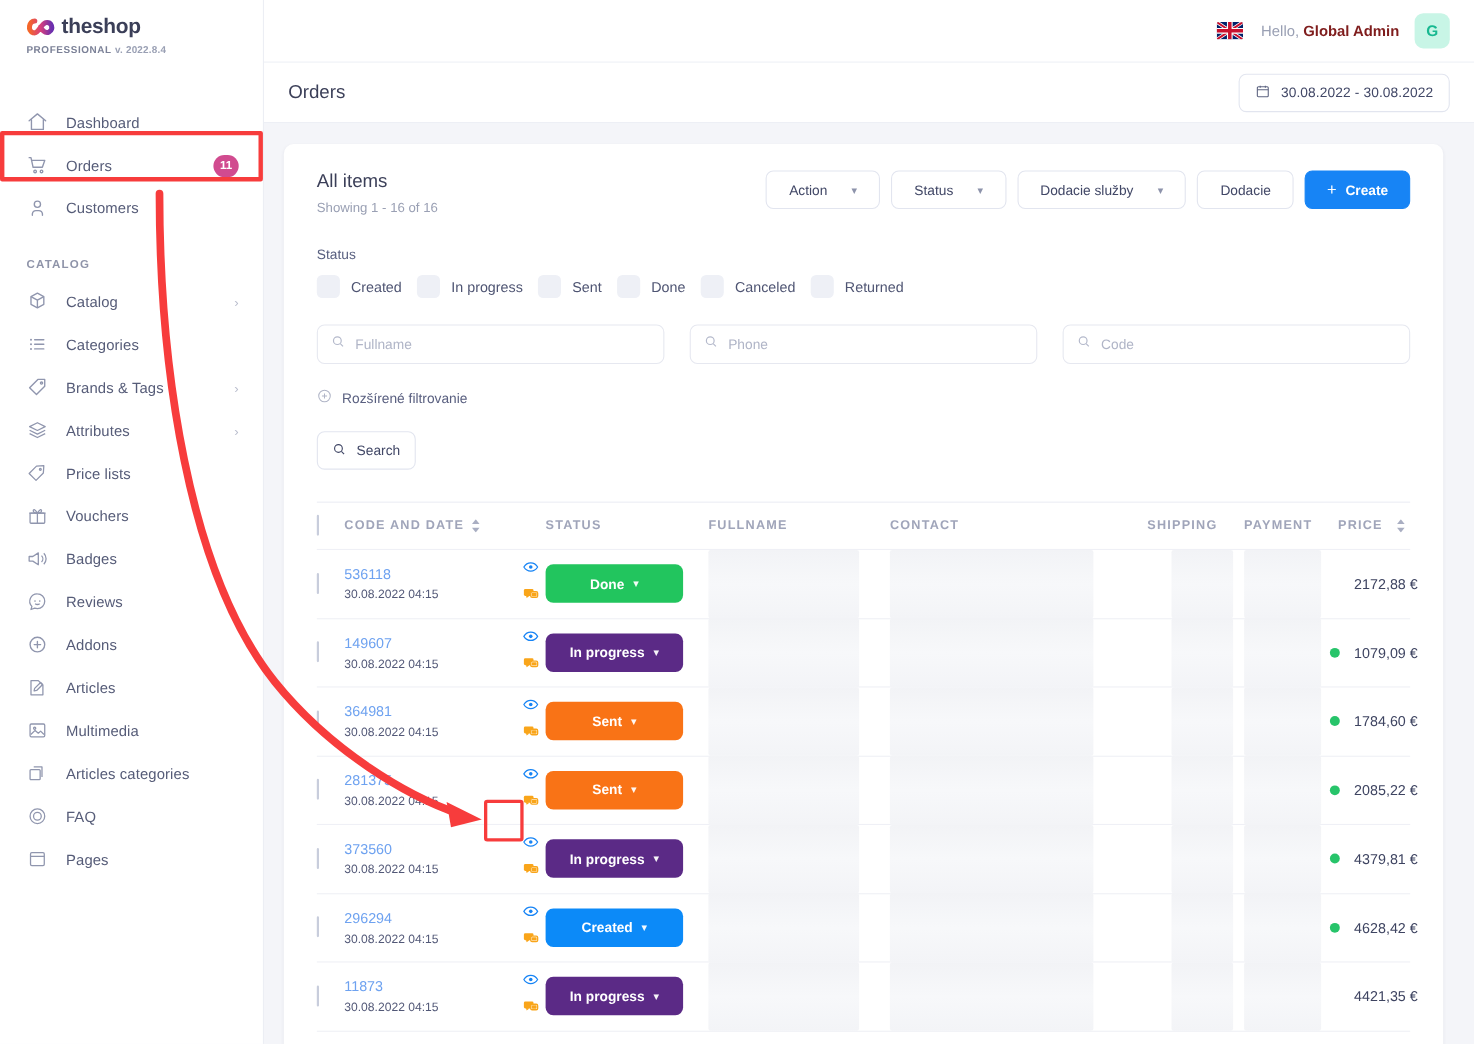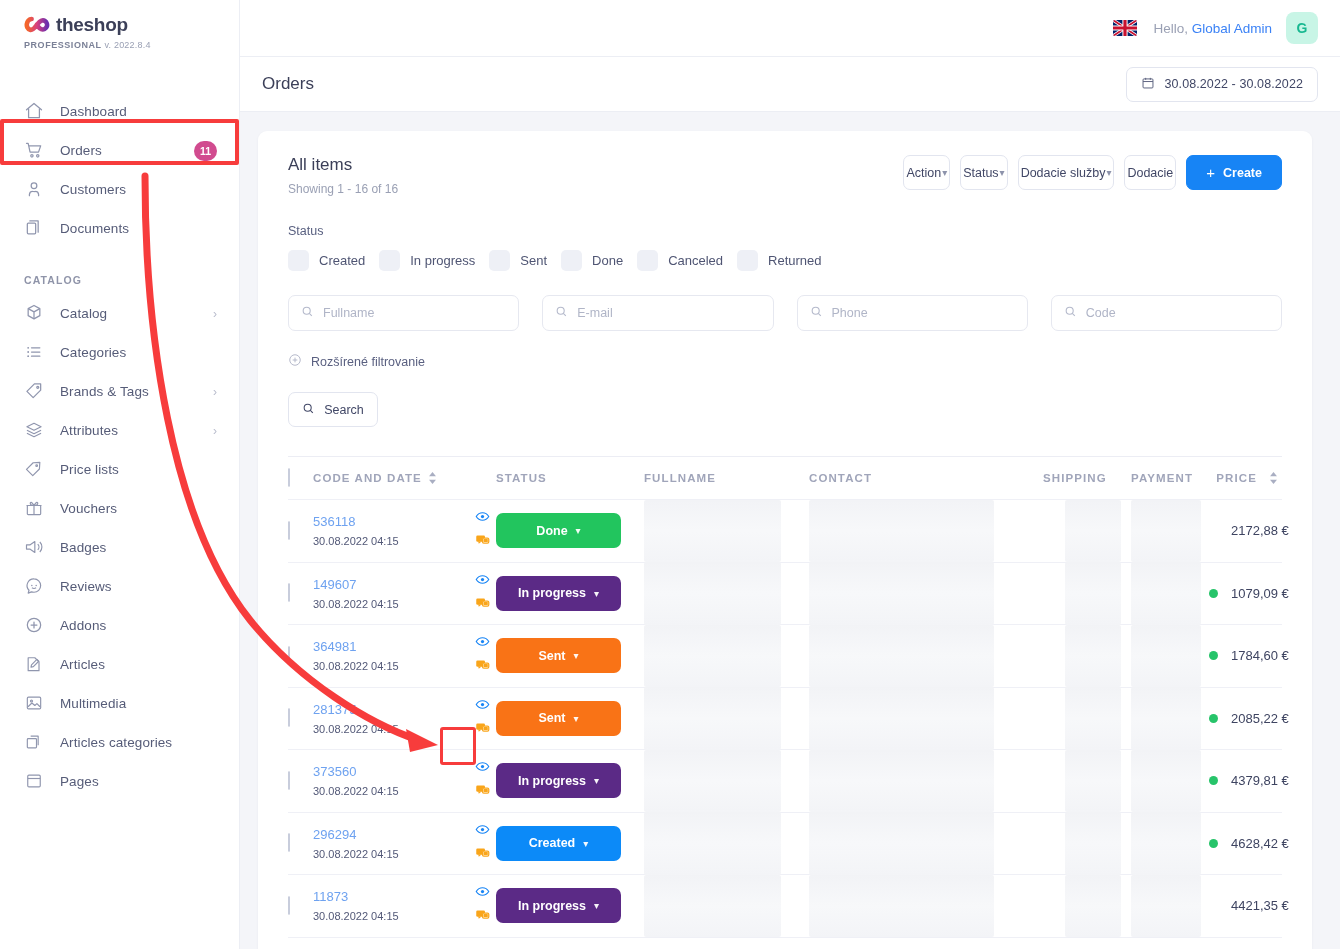--- a/index.html
+++ b/index.html
@@ -23,21 +23,21 @@
   .brand-row { display: flex; align-items: center; gap: 6px; }
   .brand-mark { width: 26px; height: 18px; flex: none; }
   .brand-name {
     font-size: 19px; font-weight: 700; letter-spacing: -0.3px;
     color: #3b3f58;
   }
   .brand-sub {
     margin-top: 4px;
     font-size: 9px; letter-spacing: 0.55px; color: #7b8197; font-weight: 600;
   }
-  .brand-sub .ver { font-weight: 400; color: #9aa0b4; letter-spacing: 0.2px; }
+  .brand-sub .ver { font-weight: 700; color: #9aa0b4; letter-spacing: 0.2px; }
 
   .nav { margin-top: 42px; }
   .nav-item {
     position: relative;
     display: flex; align-items: center;
     height: 39px; padding: 0 22px 0 24px;
     cursor: pointer;
   }
   .nav-ico { width: 22px; height: 22px; flex: none; margin-right: 14px; color: #9096ae; }
   .nav-ico svg { display: block; width: 20px; height: 20px; }
@@ -57,21 +57,21 @@
 
   
   .topbar {
     position: absolute; left: 240px; top: 0; right: 0; height: 57px;
     background: #fff; border-bottom: 1px solid #eceef4;
     display: flex; align-items: center; justify-content: flex-end;
     padding-right: 22px;
   }
   .flag { width: 24px; height: 16px; margin-right: 16px; border-radius: 2px; overflow: hidden; }
   .greet { font-size: 13.5px; color: #9aa0b4; margin-right: 14px; }
-  .greet b { color: #3b82f6; font-weight: 400; }
+  .greet b { color: #7f1d1d; font-weight: 700; }
   .avatar {
     width: 32px; height: 32px; border-radius: 8px; background: #c8f5e6;
     color: #17b890; font-size: 14px; font-weight: 700;
     display: flex; align-items: center; justify-content: center;
   }
 
   
   .pagehead {
     position: absolute; left: 240px; top: 57px; right: 0; height: 55px;
     background: #fff; border-bottom: 1px solid #eceef4;
@@ -94,22 +94,22 @@
     box-shadow: 0 1px 3px rgba(30,40,80,0.05);
     padding: 24px 30px 0 30px;
     overflow: hidden;
   }
   .card-head { display: flex; align-items: flex-start; }
   .allitems { font-size: 17px; color: #3b3f58; font-weight: 400; }
   .showing { margin-top: 7px; font-size: 12px; color: #9aa0b4; }
   .card-actions { margin-left: auto; display: flex; align-items: center; gap: 10px; }
   .btn {
     height: 35px; border: 1px solid #e2e5ef; border-radius: 7px; background: #fff;
-    display: inline-flex; align-items: center; gap: 1px;
-    padding: 0 2px; font-size: 12.5px; color: #414766; cursor: pointer;
+    display: inline-flex; align-items: center; gap: 22px;
+    padding: 0 20px; font-size: 12.5px; color: #414766; cursor: pointer;
     white-space: nowrap;
   }
   .btn .chev { color: #8d93ab; font-size: 10px; }
   .btn-primary {
     background: #1784f5; border-color: #1784f5; color: #fff;
     padding: 0 19px; font-weight: 600; gap: 8px;
   }
   .btn-primary .plus { font-size: 15px; font-weight: 400; }
 
   
@@ -261,29 +261,20 @@
       <div class="nav-item">
         <span class="nav-ico">
           <svg viewBox="0 0 24 24" fill="none" stroke="currentColor" stroke-width="1.5" stroke-linecap="round" stroke-linejoin="round">
             <circle cx="12" cy="8" r="3.4"></circle>
               <path d="M6.5 20v-1.5A4 4 0 0 1 10.5 15h3a4 4 0 0 1 4 3.5V20"></path>
           </svg>
         </span>
         <span class="nav-label">Customers</span>
       </div>
 
-      <div class="nav-item">
-        <span class="nav-ico">
-          <svg viewBox="0 0 24 24" fill="none" stroke="currentColor" stroke-width="1.5" stroke-linecap="round" stroke-linejoin="round">
-            <rect x="4" y="6" width="10" height="13" rx="1.2"></rect>
-              <path d="M7 3.5h10V17"></path>
-          </svg>
-        </span>
-        <span class="nav-label">Documents</span>
-      </div>
 
       <div class="nav-section">CATALOG</div>
 
       <div class="nav-item">
         <span class="nav-ico">
           <svg viewBox="0 0 24 24" fill="none" stroke="currentColor" stroke-width="1.5" stroke-linejoin="round">
               <path d="M12 3l7 3.8v8.4L12 19l-7-3.8V6.8z"></path>
               <path d="M5 6.8 12 10.6l7-3.8M12 10.6V19"></path>
             </svg>
         </span>
@@ -407,20 +398,29 @@
       <div class="nav-item">
         <span class="nav-ico">
           <svg viewBox="0 0 24 24" fill="none" stroke="currentColor" stroke-width="1.4" stroke-linejoin="round">
             <rect x="4" y="8" width="11" height="11" rx="1"></rect>
               <path d="M8 5h9v11"></path>
           </svg>
         </span>
         <span class="nav-label">Articles categories</span>
       </div>
 
+      <div class="nav-item">
+        <span class="nav-ico">
+          <svg viewBox="0 0 24 24" fill="none" stroke="currentColor" stroke-width="1.4">
+            <circle cx="12" cy="12" r="8"></circle>
+              <circle cx="12" cy="12" r="4.2"></circle>
+          </svg>
+        </span>
+        <span class="nav-label">FAQ</span>
+      </div>
 
       <div class="nav-item">
         <span class="nav-ico">
           <svg viewBox="0 0 24 24" fill="none" stroke="currentColor" stroke-width="1.4" stroke-linejoin="round">
             <rect x="4.5" y="5" width="15" height="14" rx="1.4"></rect>
               <path d="M4.5 9h15"></path>
           </svg>
         </span>
         <span class="nav-label">Pages</span>
       </div>
@@ -519,29 +519,20 @@
 
     <div class="fields">
       <div class="field">
         <span class="mag">
           <svg width="13" height="13" viewBox="0 0 24 24" fill="none" stroke="currentColor" stroke-width="2">
             <circle cx="10.5" cy="10.5" r="6.5"></circle>
               <path d="M15.4 15.4 20 20"></path>
           </svg>
         </span>
         <input placeholder="Fullname" style="">
-      </div>
-      <div class="field">
-        <span class="mag">
-          <svg width="13" height="13" viewBox="0 0 24 24" fill="none" stroke="currentColor" stroke-width="2">
-            <circle cx="10.5" cy="10.5" r="6.5"></circle>
-              <path d="M15.4 15.4 20 20"></path>
-          </svg>
-        </span>
-        <input placeholder="E-mail" style="">
       </div>
       <div class="field">
         <span class="mag">
           <svg width="13" height="13" viewBox="0 0 24 24" fill="none" stroke="currentColor" stroke-width="2">
             <circle cx="10.5" cy="10.5" r="6.5"></circle>
               <path d="M15.4 15.4 20 20"></path>
           </svg>
         </span>
         <input placeholder="Phone" style="">
       </div>

